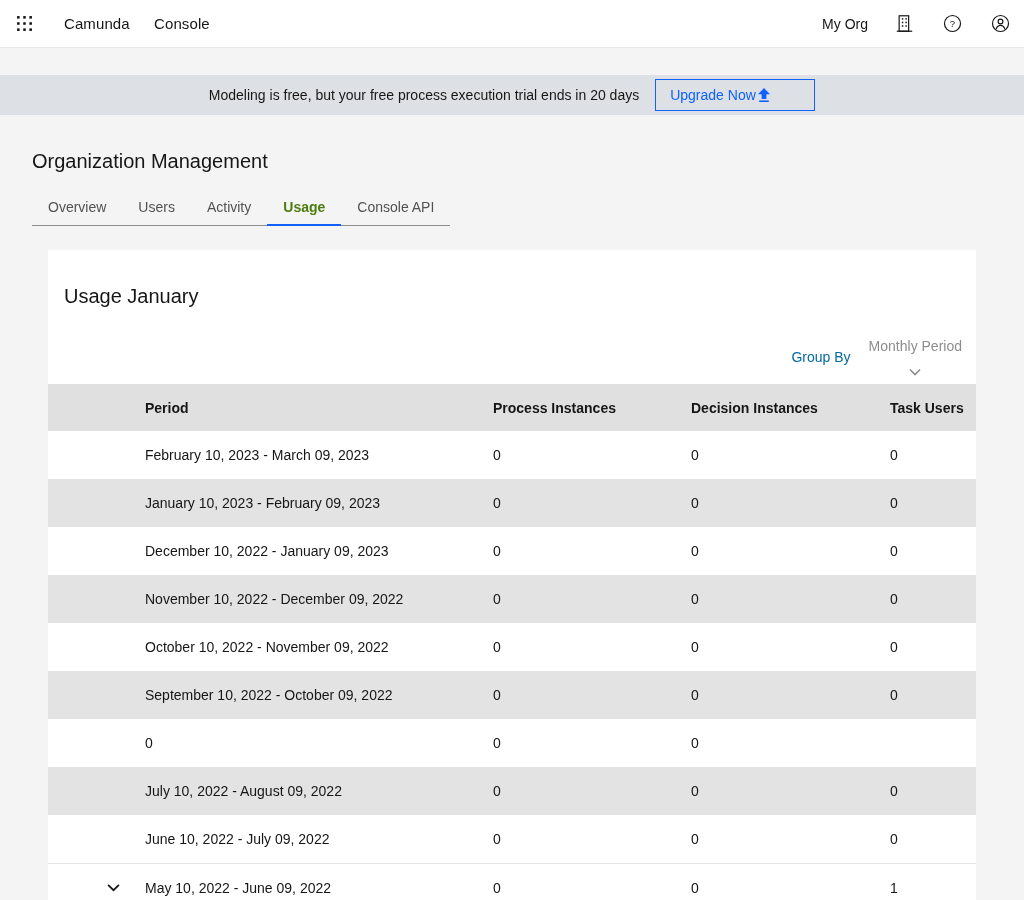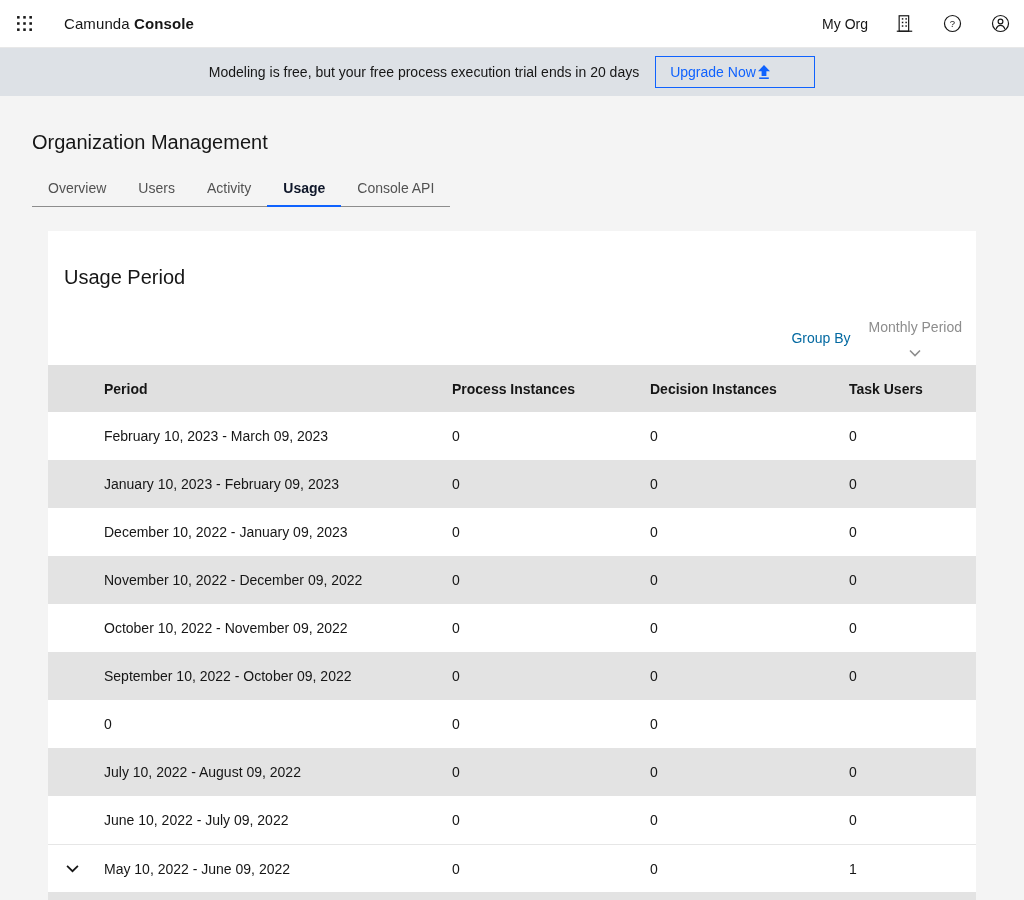--- a/index.html
+++ b/index.html
@@ -14,28 +14,29 @@
   
   .app-header {
     height: 48px; background: #ffffff; display: flex; align-items: center;
     border-bottom: 1px solid #e8e8e8;
   }
   .icon-btn {
     width: 48px; height: 48px; display: flex; align-items: center; justify-content: center;
     background: transparent; border: none; cursor: pointer; padding: 0;
   }
   .brand { font-size: 15px; margin-left: 16px; letter-spacing: .1px; }
-  .brand b { font-weight: 700; }
+  .brand b { font-weight: 400; margin-left: 20px; }
   .header-right { margin-left: auto; display: flex; align-items: center; }
   .org-name { font-size: 14px; margin-right: 12px; cursor: pointer; }
 
   
   .trial-banner {
-    height: 48px; background: #dde1e6; display: flex; align-items: center; justify-content: center;
+    height: 40px; background: #dde1e6; display: flex; align-items: center; justify-content: center;
     gap: 16px;
+    margin-top: 27px;
   }
   .trial-banner .msg { font-size: 14px; color: #161616; }
   .upgrade-btn {
     width: 160px; height: 32px; display: flex; align-items: center; 
     padding: 0 14px; background: transparent; border: 1px solid #0f62fe; color: #0f62fe;
     font-size: 14px; font-family: inherit; cursor: pointer;
   }
 
   
   .page-title {
@@ -44,21 +45,21 @@
 
   .tabs {
     display: inline-flex; margin: 17px 0 0 32px;
     box-shadow: inset 0 -1px 0 #8d8d8d;
     justify-content: center;
   }
   .tab {
     padding: 8px 16px 9px; font-size: 14px; color: #525252; cursor: pointer;
     border-bottom: 2px solid transparent; white-space: nowrap;
   }
-  .tab.active { color: #0f172a; font-weight: 700; border-bottom-color: #0f62fe; }
+  .tab.active { color: #4d7c0f; font-weight: 700; border-bottom-color: #0f62fe; }
 
   
   .card {
     margin: 24px 48px 0; background: #ffffff; width: 928px; min-height: 700px;
     padding-top: 18px;
   }
   .card-title { font-size: 20px; font-weight: 400; margin: 14px 0 0 16px; line-height: 28px; }
 
   .groupby-row {
     display: flex; align-items: center; justify-content: flex-end;
@@ -66,21 +67,21 @@
   }
   .groupby-label { color: #0369a1; font-size: 14px; }
   .groupby-select {
     display: flex; align-items: center; gap: 14px; color: #8d8d8d; font-size: 14px; cursor: pointer; flex-direction: column;
   }
 
   
   .usage-table { margin-top: 16px; width: 100%; }
   .t-row {
     display: grid; grid-template-columns: 56px 348px 198px 199px 1fr;
-    align-items: center; height: 48px; background: #ffffff;
+    align-items: center; height: 48px; background: #ffffff; padding-left: 41px;
   }
   .t-row.head { height: 47px; background: #e0e0e0; font-weight: 700; }
   .t-row.shaded { background: #e3e3e3; }
   .t-row:not(.shaded):not(.head) + .t-row:not(.shaded) { border-top: 1px solid #e6e6e6; }
   .t-cell { font-size: 14px; color: #161616; }
   .expander { margin-left: 16px; width: 16px; height: 16px; display: flex; align-items: center; justify-content: center; cursor: pointer; }
   .expander.hidden { visibility: hidden; }
 
   svg { display: block; }
 </style>
@@ -165,21 +166,21 @@
 
 <nav class="tabs">
   <div class="tab">Overview</div>
   <div class="tab">Users</div>
   <div class="tab">Activity</div>
   <div class="tab active">Usage</div>
   <div class="tab">Console API</div>
 </nav>
 
 <section class="card">
-  <h2 class="card-title">Usage Period</h2>
+  <h2 class="card-title">Usage January</h2>
 
   <div class="groupby-row">
     <span class="groupby-label">Group By</span>
     <span class="groupby-select">
       <span>Monthly Period</span>
       <span>
         <svg width="12" height="8" viewBox="0 0 12 8" fill="none" stroke="#8d8d8d" stroke-width="1.6">
           <path d="M1 1.5 L6 6.5 L11 1.5"></path>
         </svg>
       </span>

